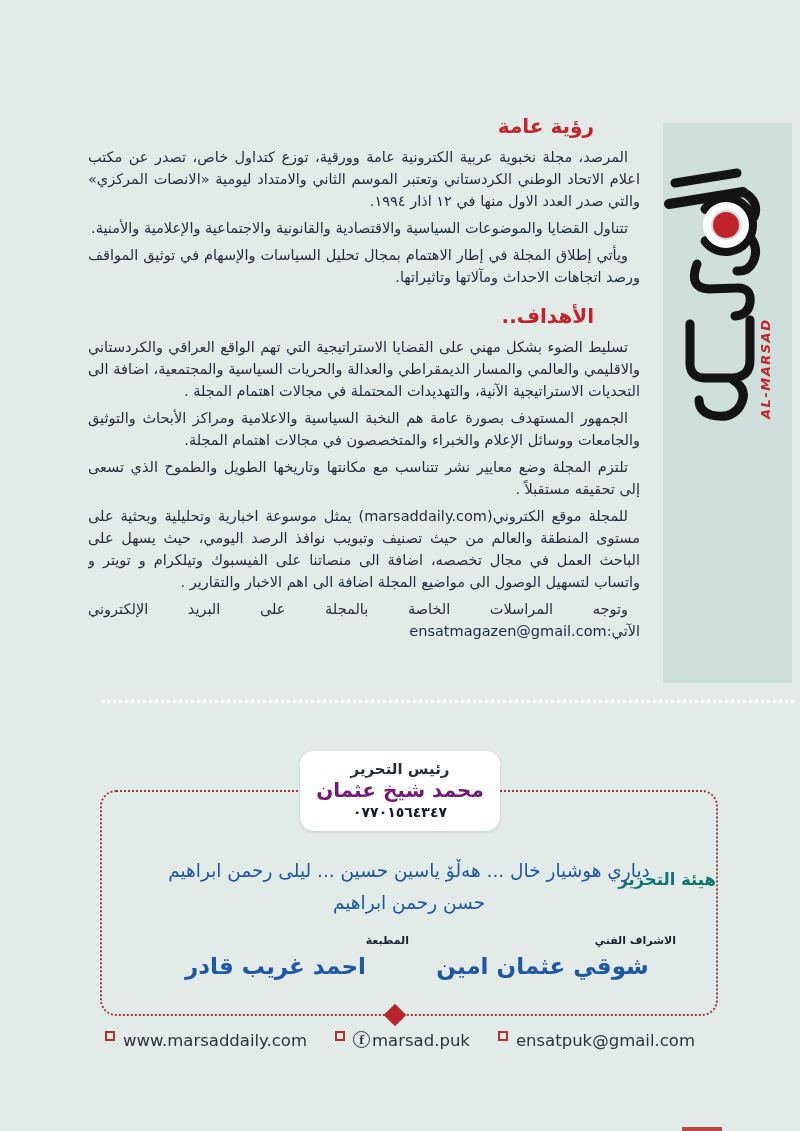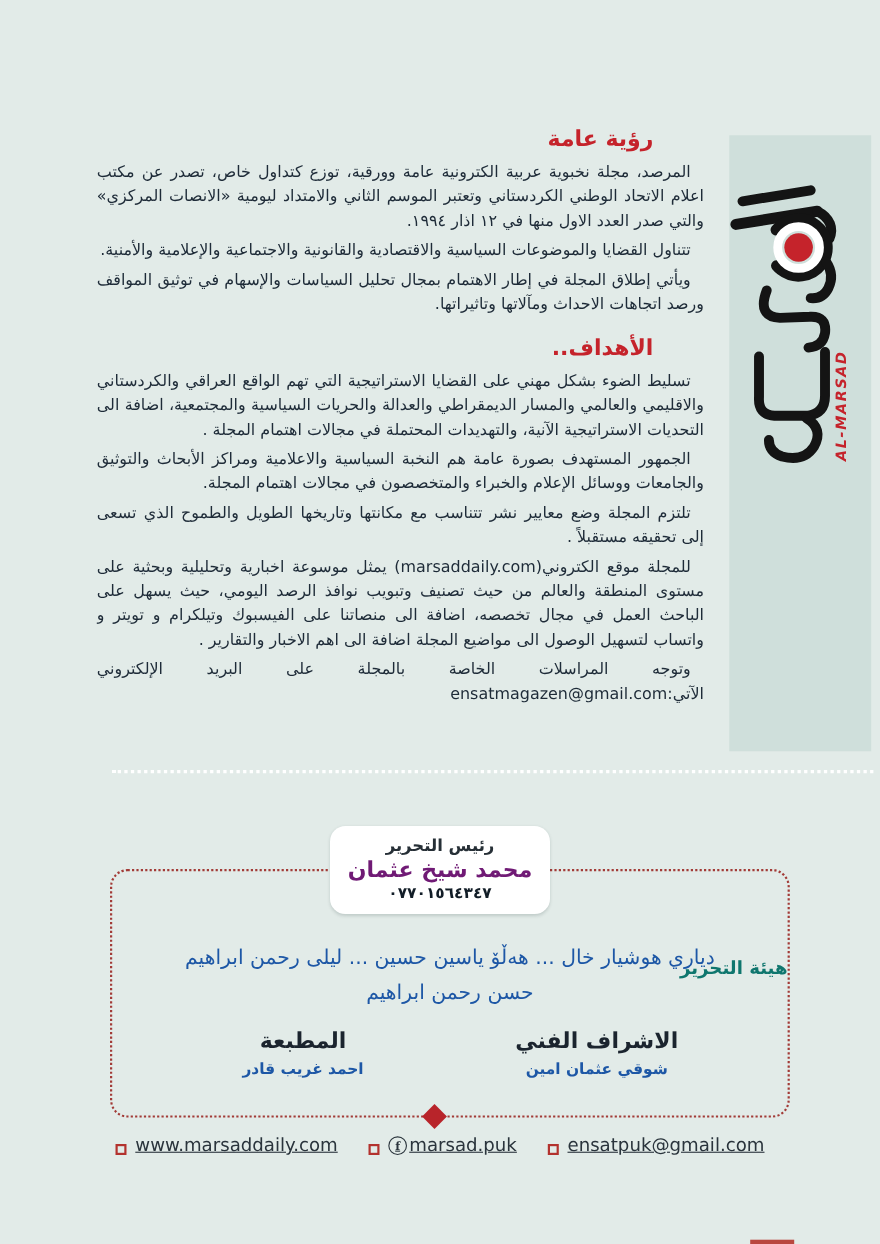--- a/index.html
+++ b/index.html
@@ -48,32 +48,32 @@
   }
   .board-label{position:absolute;top:38px;left:0;right:0;text-align:right;
     font-size:16.5px;font-weight:bold;color:#0f766e;margin-top:40px;}
   .board-names-1,.board-names-2{position:absolute;left:0;right:0;text-align:center;
     font-size:18.5px;font-weight:normal;color:#1d57a6;}
   .board-names-1{top:68px;}
   .board-names-2{top:100px;}
   .cols{position:absolute;top:142px;left:0;right:0;display:grid;grid-template-columns:1fr 1fr;
     padding:0 40px;direction:rtl;}
   .col{text-align:center;}
-  .col-label{font-size:20px;font-weight:bold;color:#1b242e;margin-bottom:6px;}
-  .col-name{font-size:14px;font-weight:bold;color:#1d57a6;}
+  .col-label{font-size:11px;font-weight:bold;color:#1b242e;margin-bottom:6px;text-align:right;}
+  .col-name{font-size:23px;font-weight:bold;color:#1d57a6;}
   .diamond{
     position:absolute;bottom:-9px;left:50%;margin-left:-22px;width:16px;height:16px;
     background:#b8242a;transform:rotate(45deg);z-index:3;
   }
   
   .footer{
     position:absolute;left:0;right:0;top:1031px;display:flex;justify-content:center;
     gap:28px;direction:ltr;font-size:16.5px;color:#2a343c;align-items:center;
   }
-  .f-item{display:inline-flex;align-items:flex-end;text-decoration:underline;}
+  .f-item{display:inline-flex;align-items:flex-start;}
   .bullet{width:6px;height:6px;border:2px solid #b3322e;display:inline-block;margin-right:8px;}
   .fb-icon{
     display:inline-flex;align-items:center;justify-content:center;
     width:15px;height:15px;border:1.6px solid #2a343c;border-radius:50%;
     font-size:10.5px;font-weight:bold;margin-right:2px;font-family:"DejaVu Serif",serif;
   }
   .page-tab{position:absolute;left:682px;top:1127px;width:40px;height:4px;background:#b9473f;}
 </style>
 </head>
 <body>

